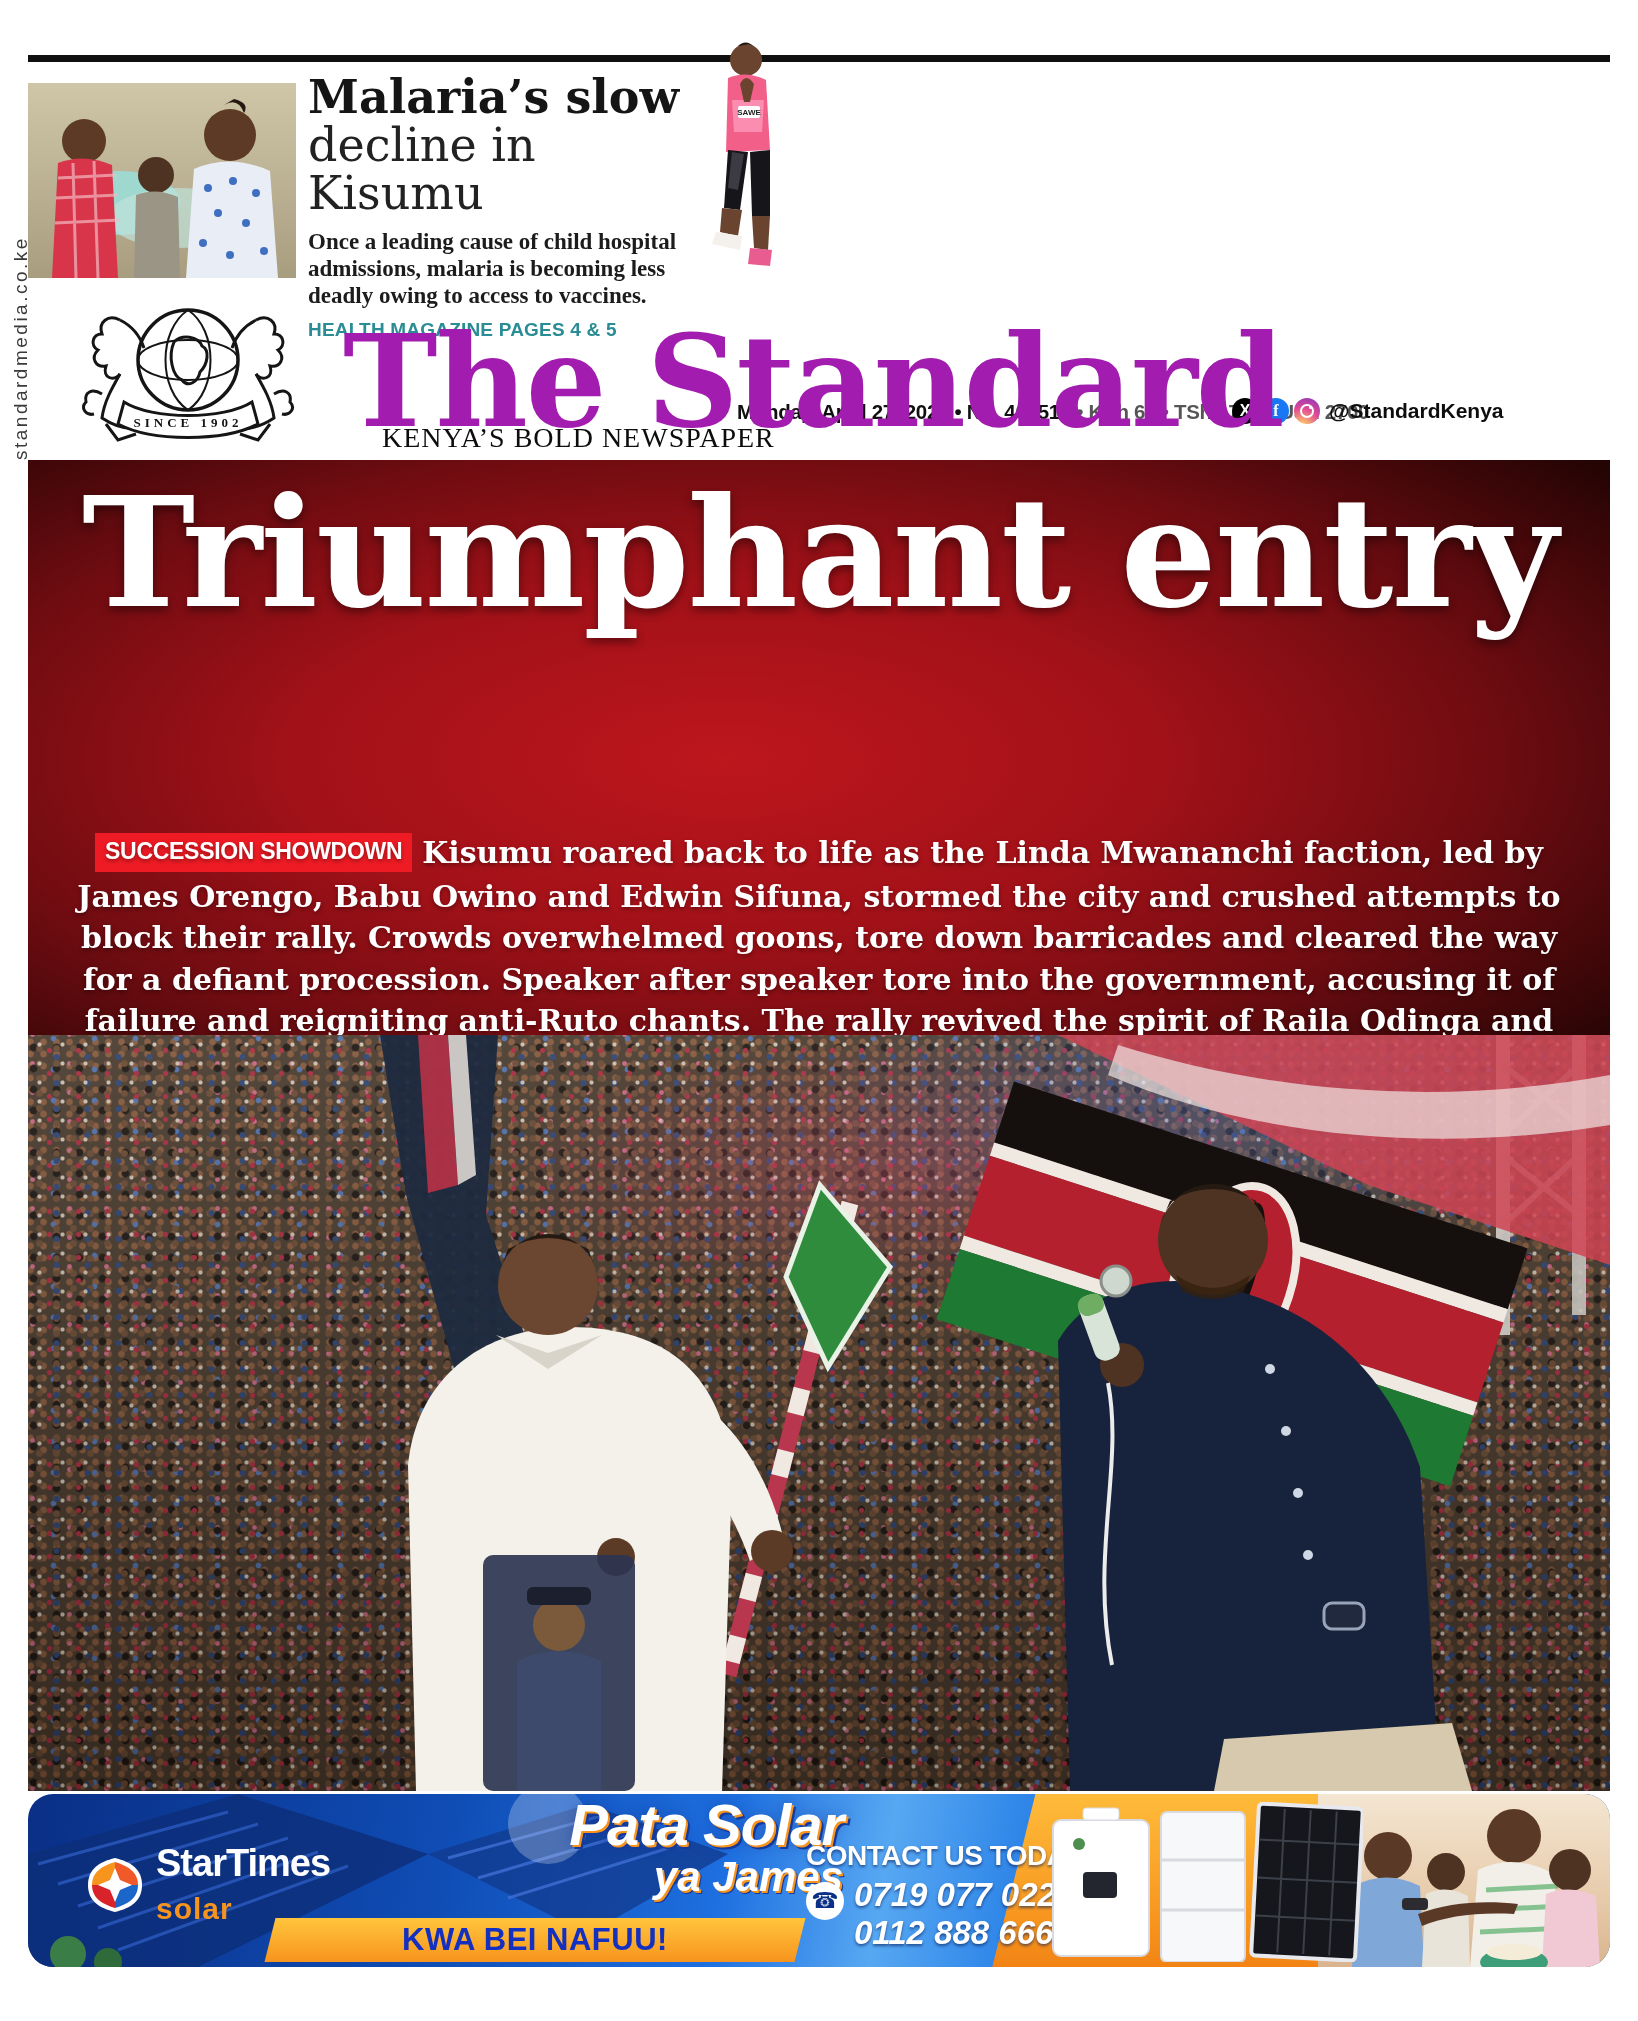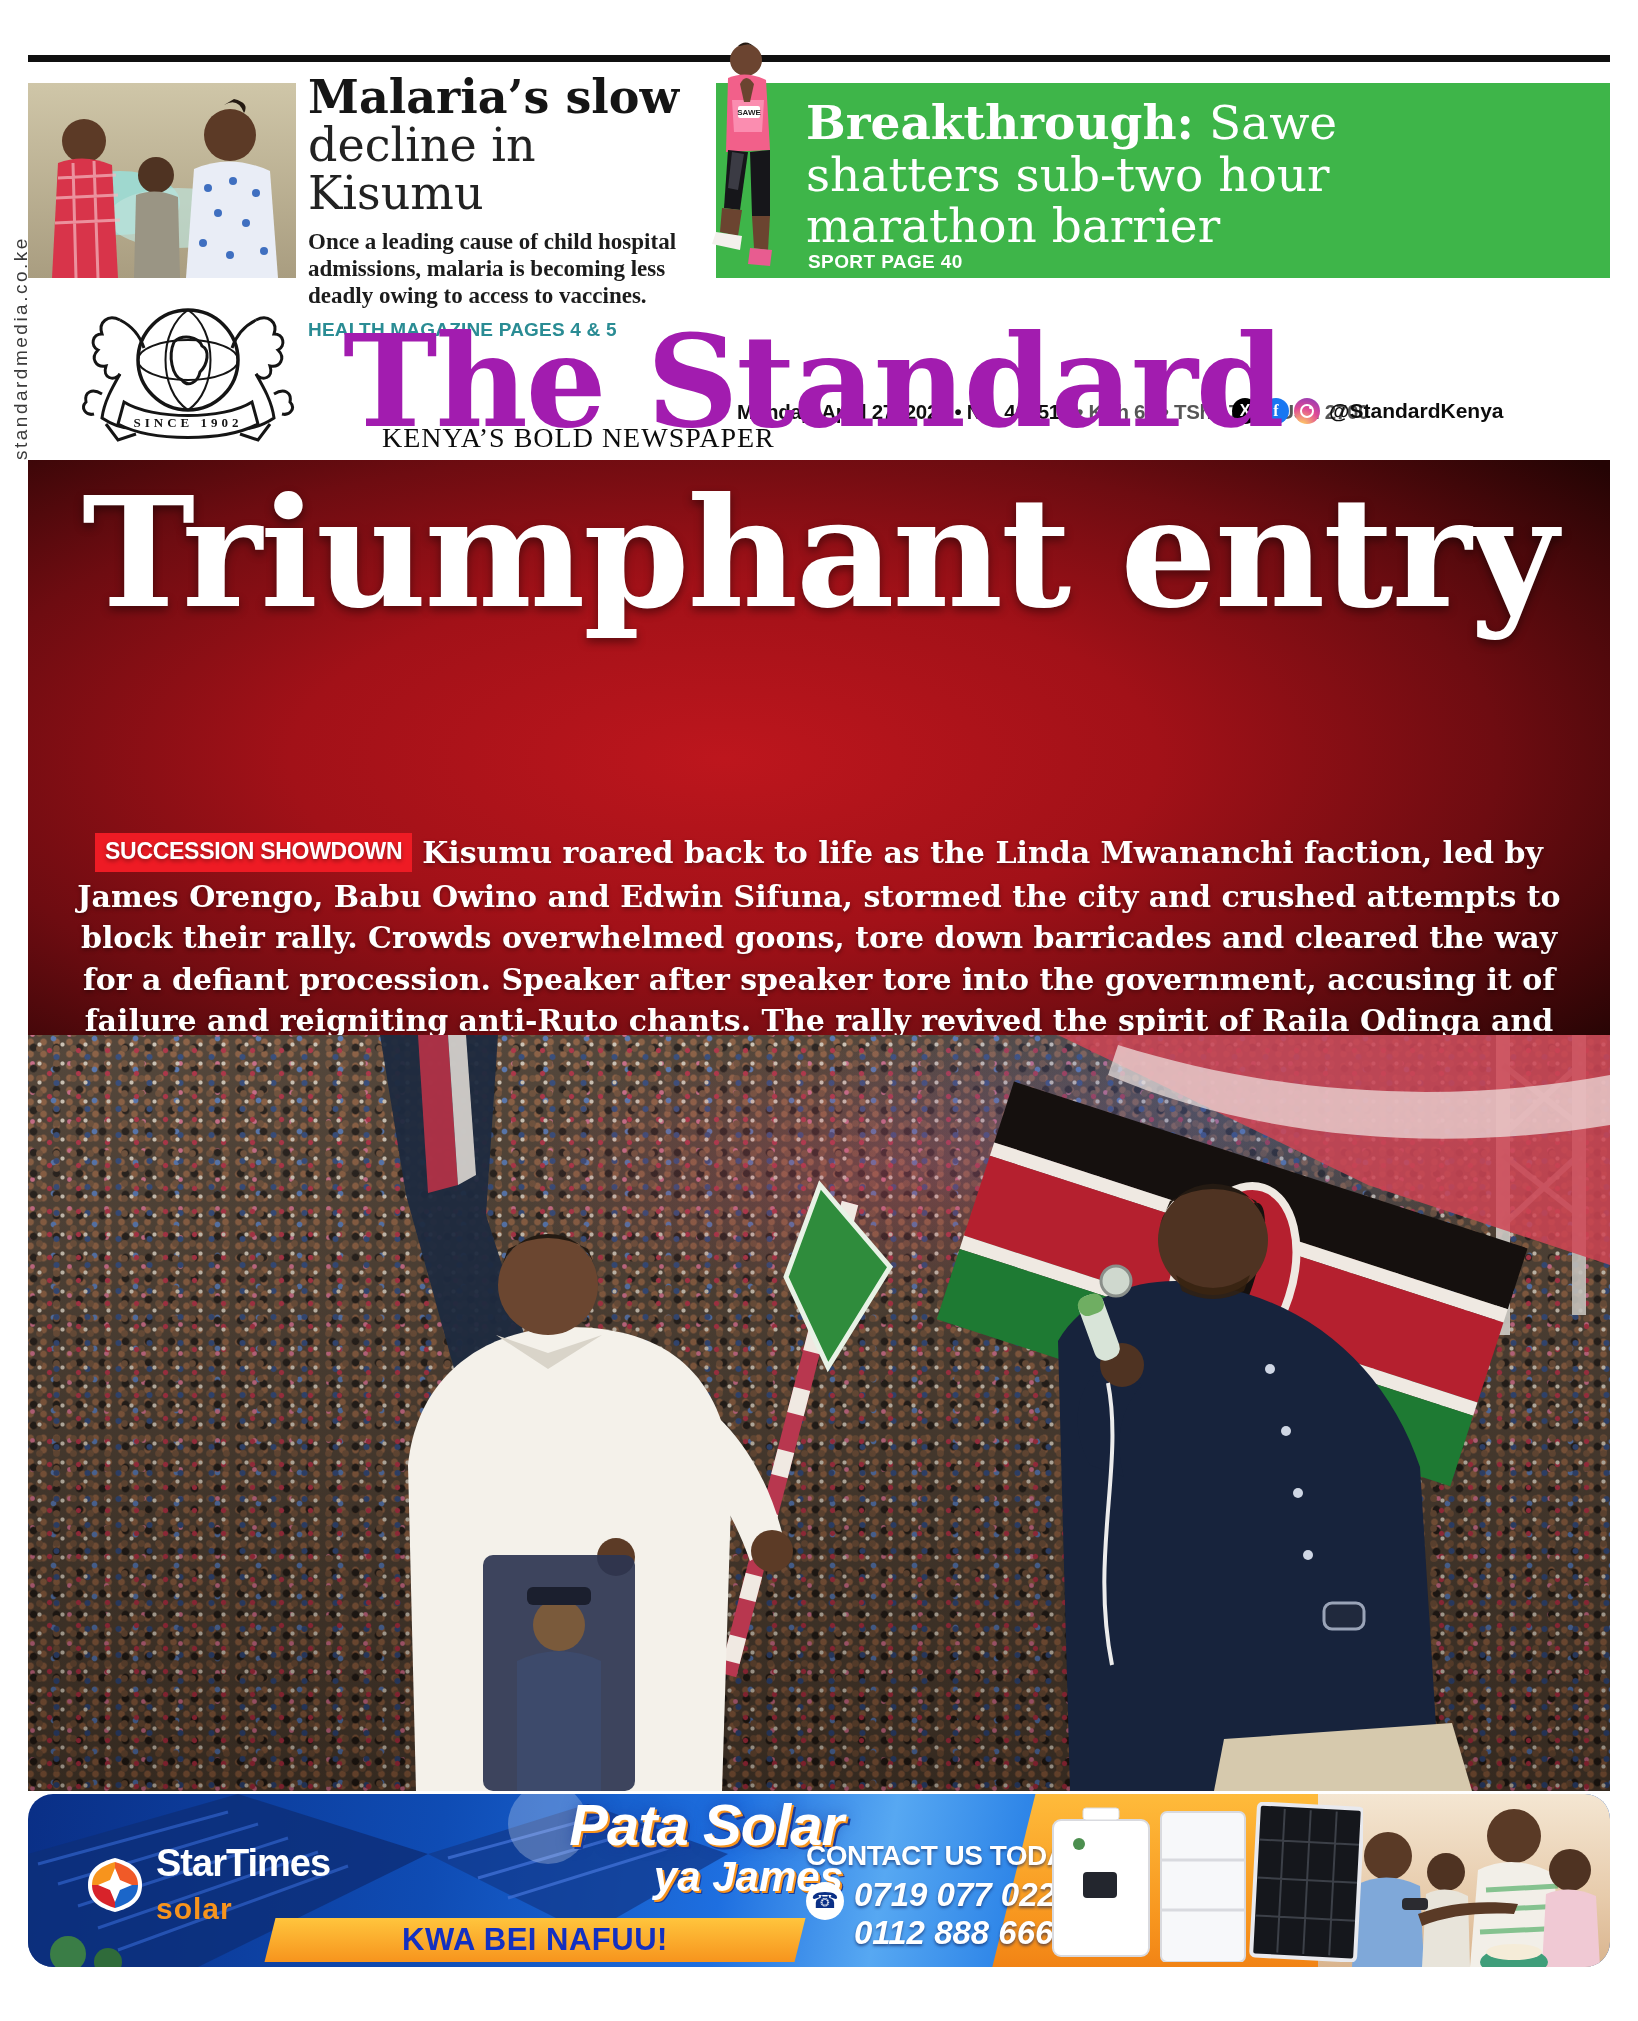--- a/index.html
+++ b/index.html
@@ -149,26 +149,20 @@
     </svg>
   </div>
 
   <div class="abs tl-text">
     <div class="tl-h-bold">Malaria’s slow</div>
     <div class="tl-h-light">decline in Kisumu</div>
     <div class="tl-sum">Once a leading cause of child hospital admissions, malaria is becoming less deadly owing to access to vaccines.</div>
     <div class="tl-kicker">HEALTH MAGAZINE PAGES 4 &amp; 5</div>
   </div>
 
-  <div class="abs tr-banner">
-    <div class="tr-text">
-      <b>Breakthrough:</b><span> Sawe shatters sub-two hour marathon barrier</span>
-    </div>
-    <div class="tr-kicker">SPORT PAGE 40</div>
-  </div>
   <div class="abs runner">
     <svg width="120" height="238" viewBox="0 0 120 238">
       <circle cx="58" cy="20" r="16" fill="#6b4430"></circle>
       <path d="M50 6 Q58 -2 68 8 Q62 2 52 6 Z" fill="#241a12"></path>
       <path d="M40 38 Q58 30 78 40 L82 110 L38 112 Z" fill="#f2608a"></path>
       <path d="M44 60 L76 60 L74 92 L46 92 Z" fill="#fb8db0"></path>
       <rect x="50" y="66" width="22" height="12" rx="2" fill="#fff"></rect>
       <text x="61" y="75" font-size="8" font-weight="bold" text-anchor="middle" fill="#222">SAWE</text>
       <path d="M52 44 Q58 32 66 44 L62 62 L56 62 Z" fill="#6b4430"></path>
       <path d="M40 110 L60 112 L52 170 L36 168 Z" fill="#16161a"></path>

